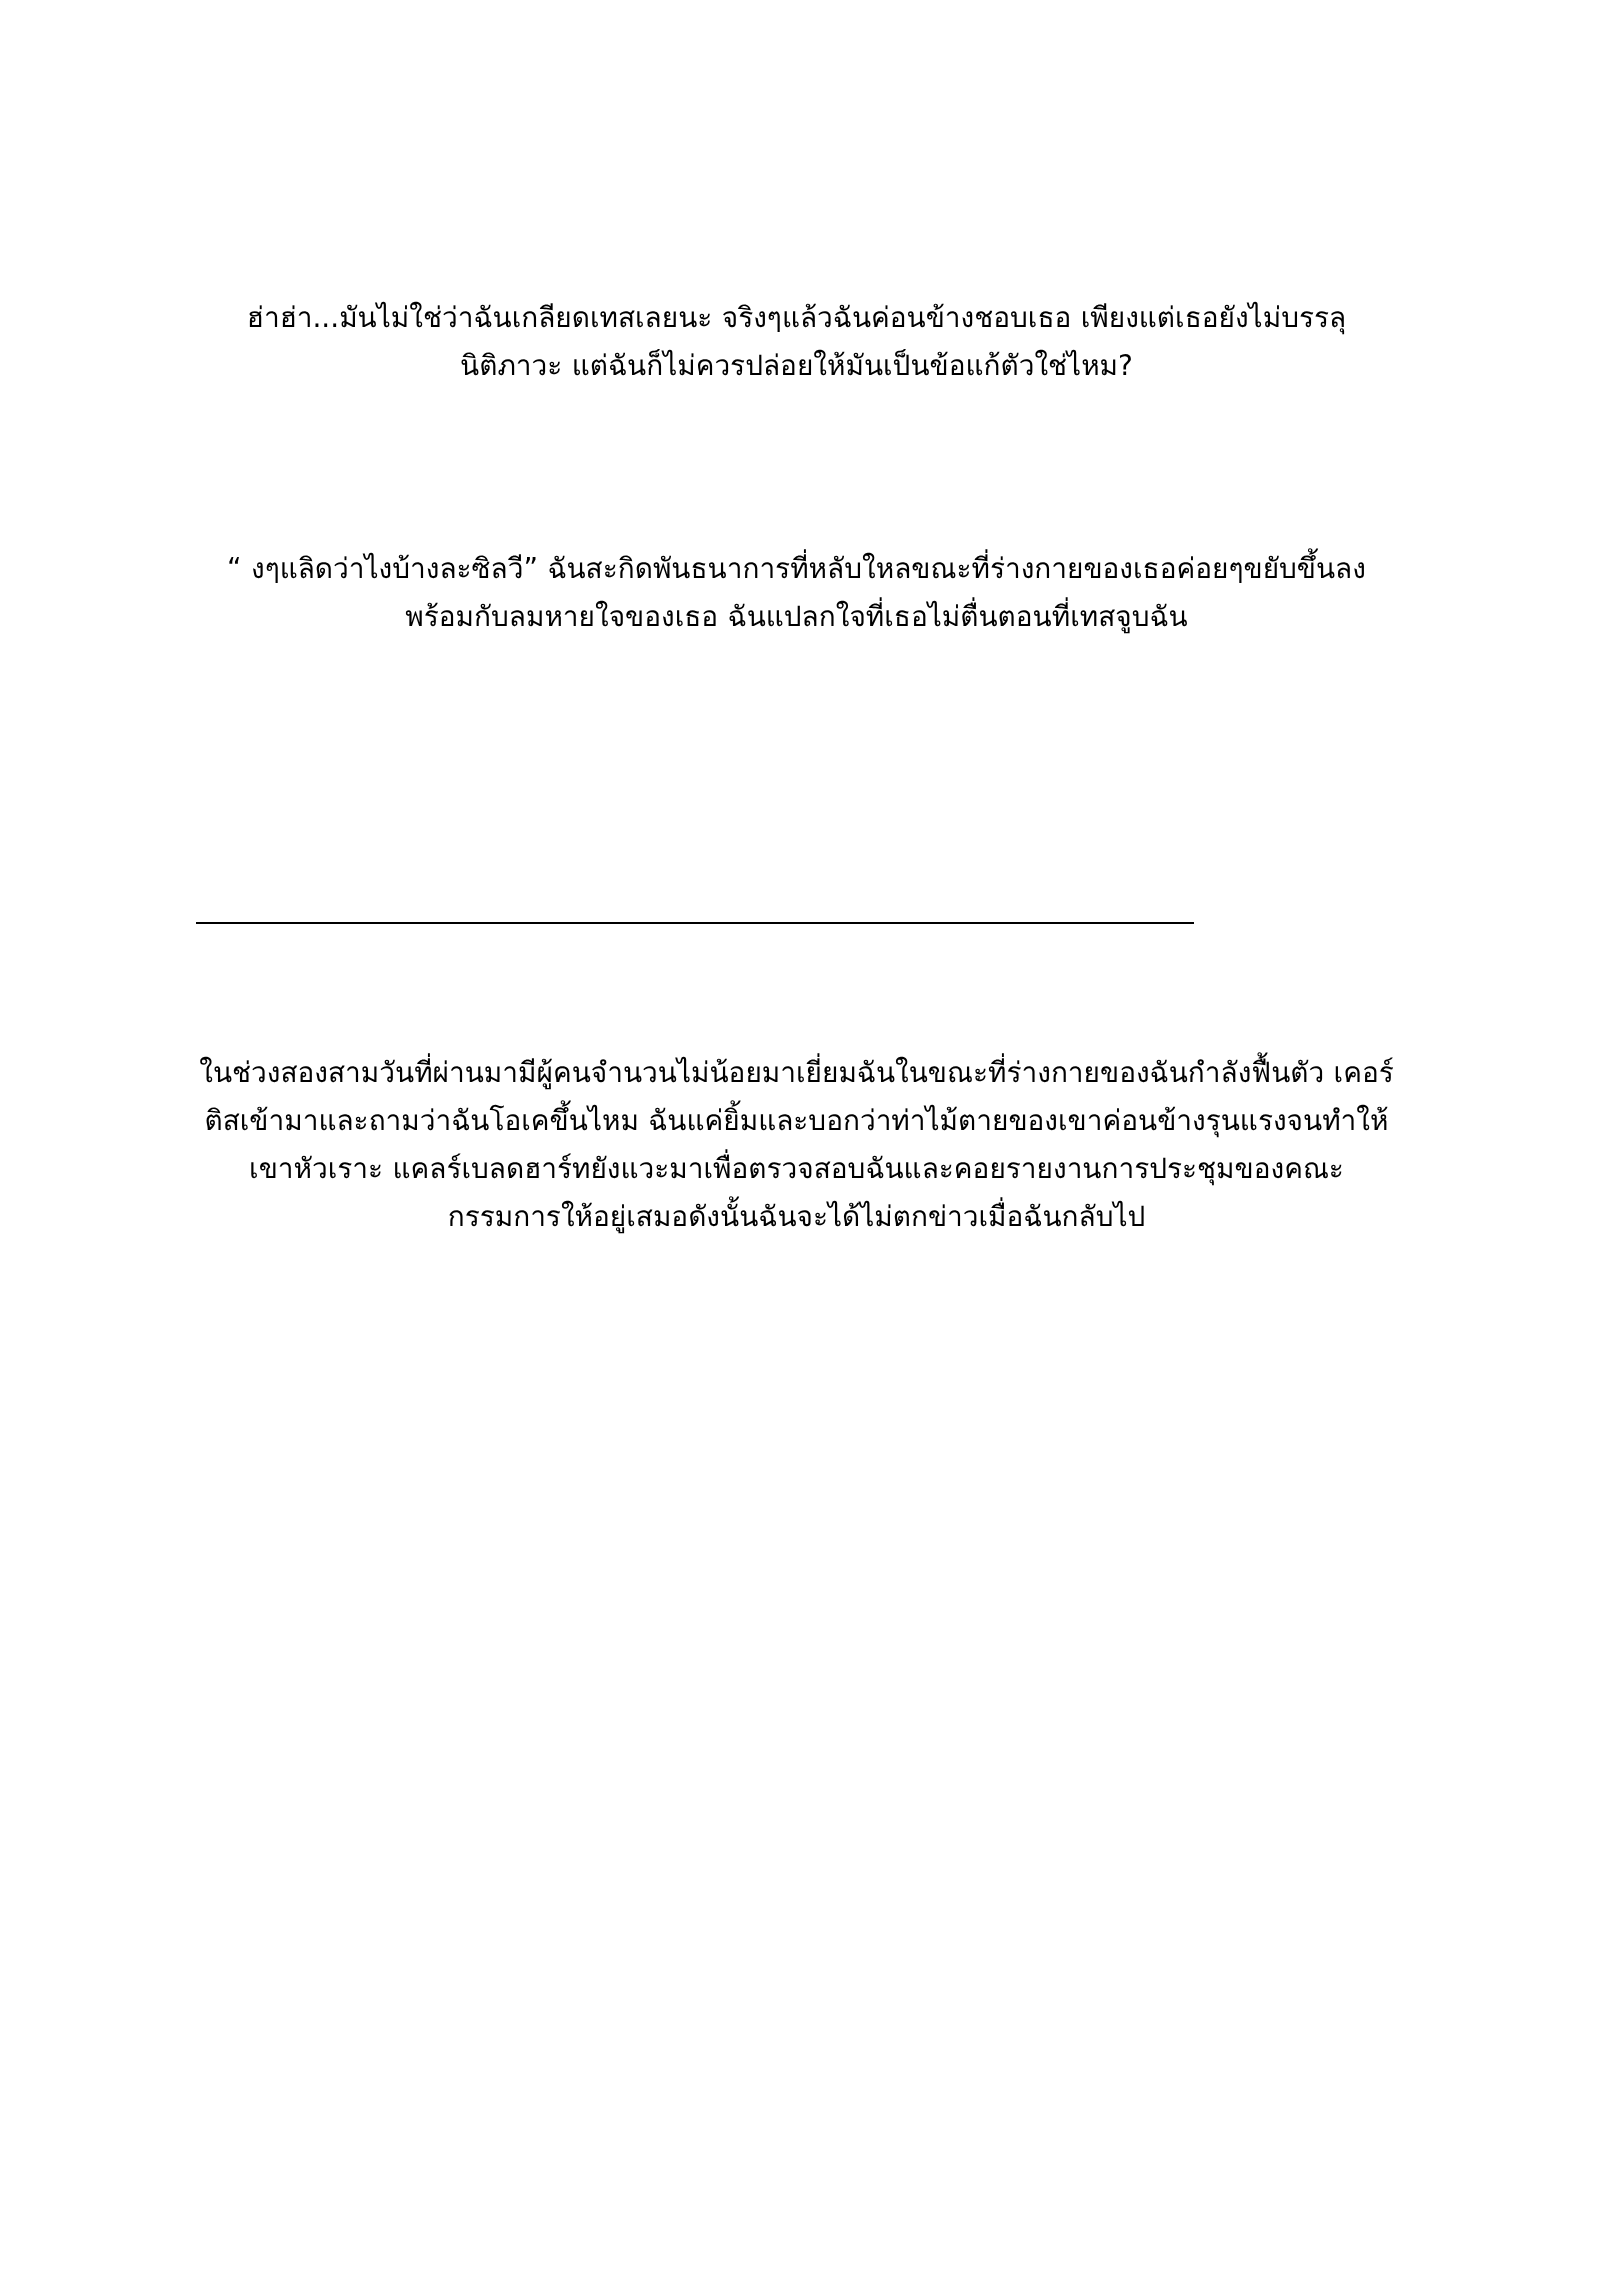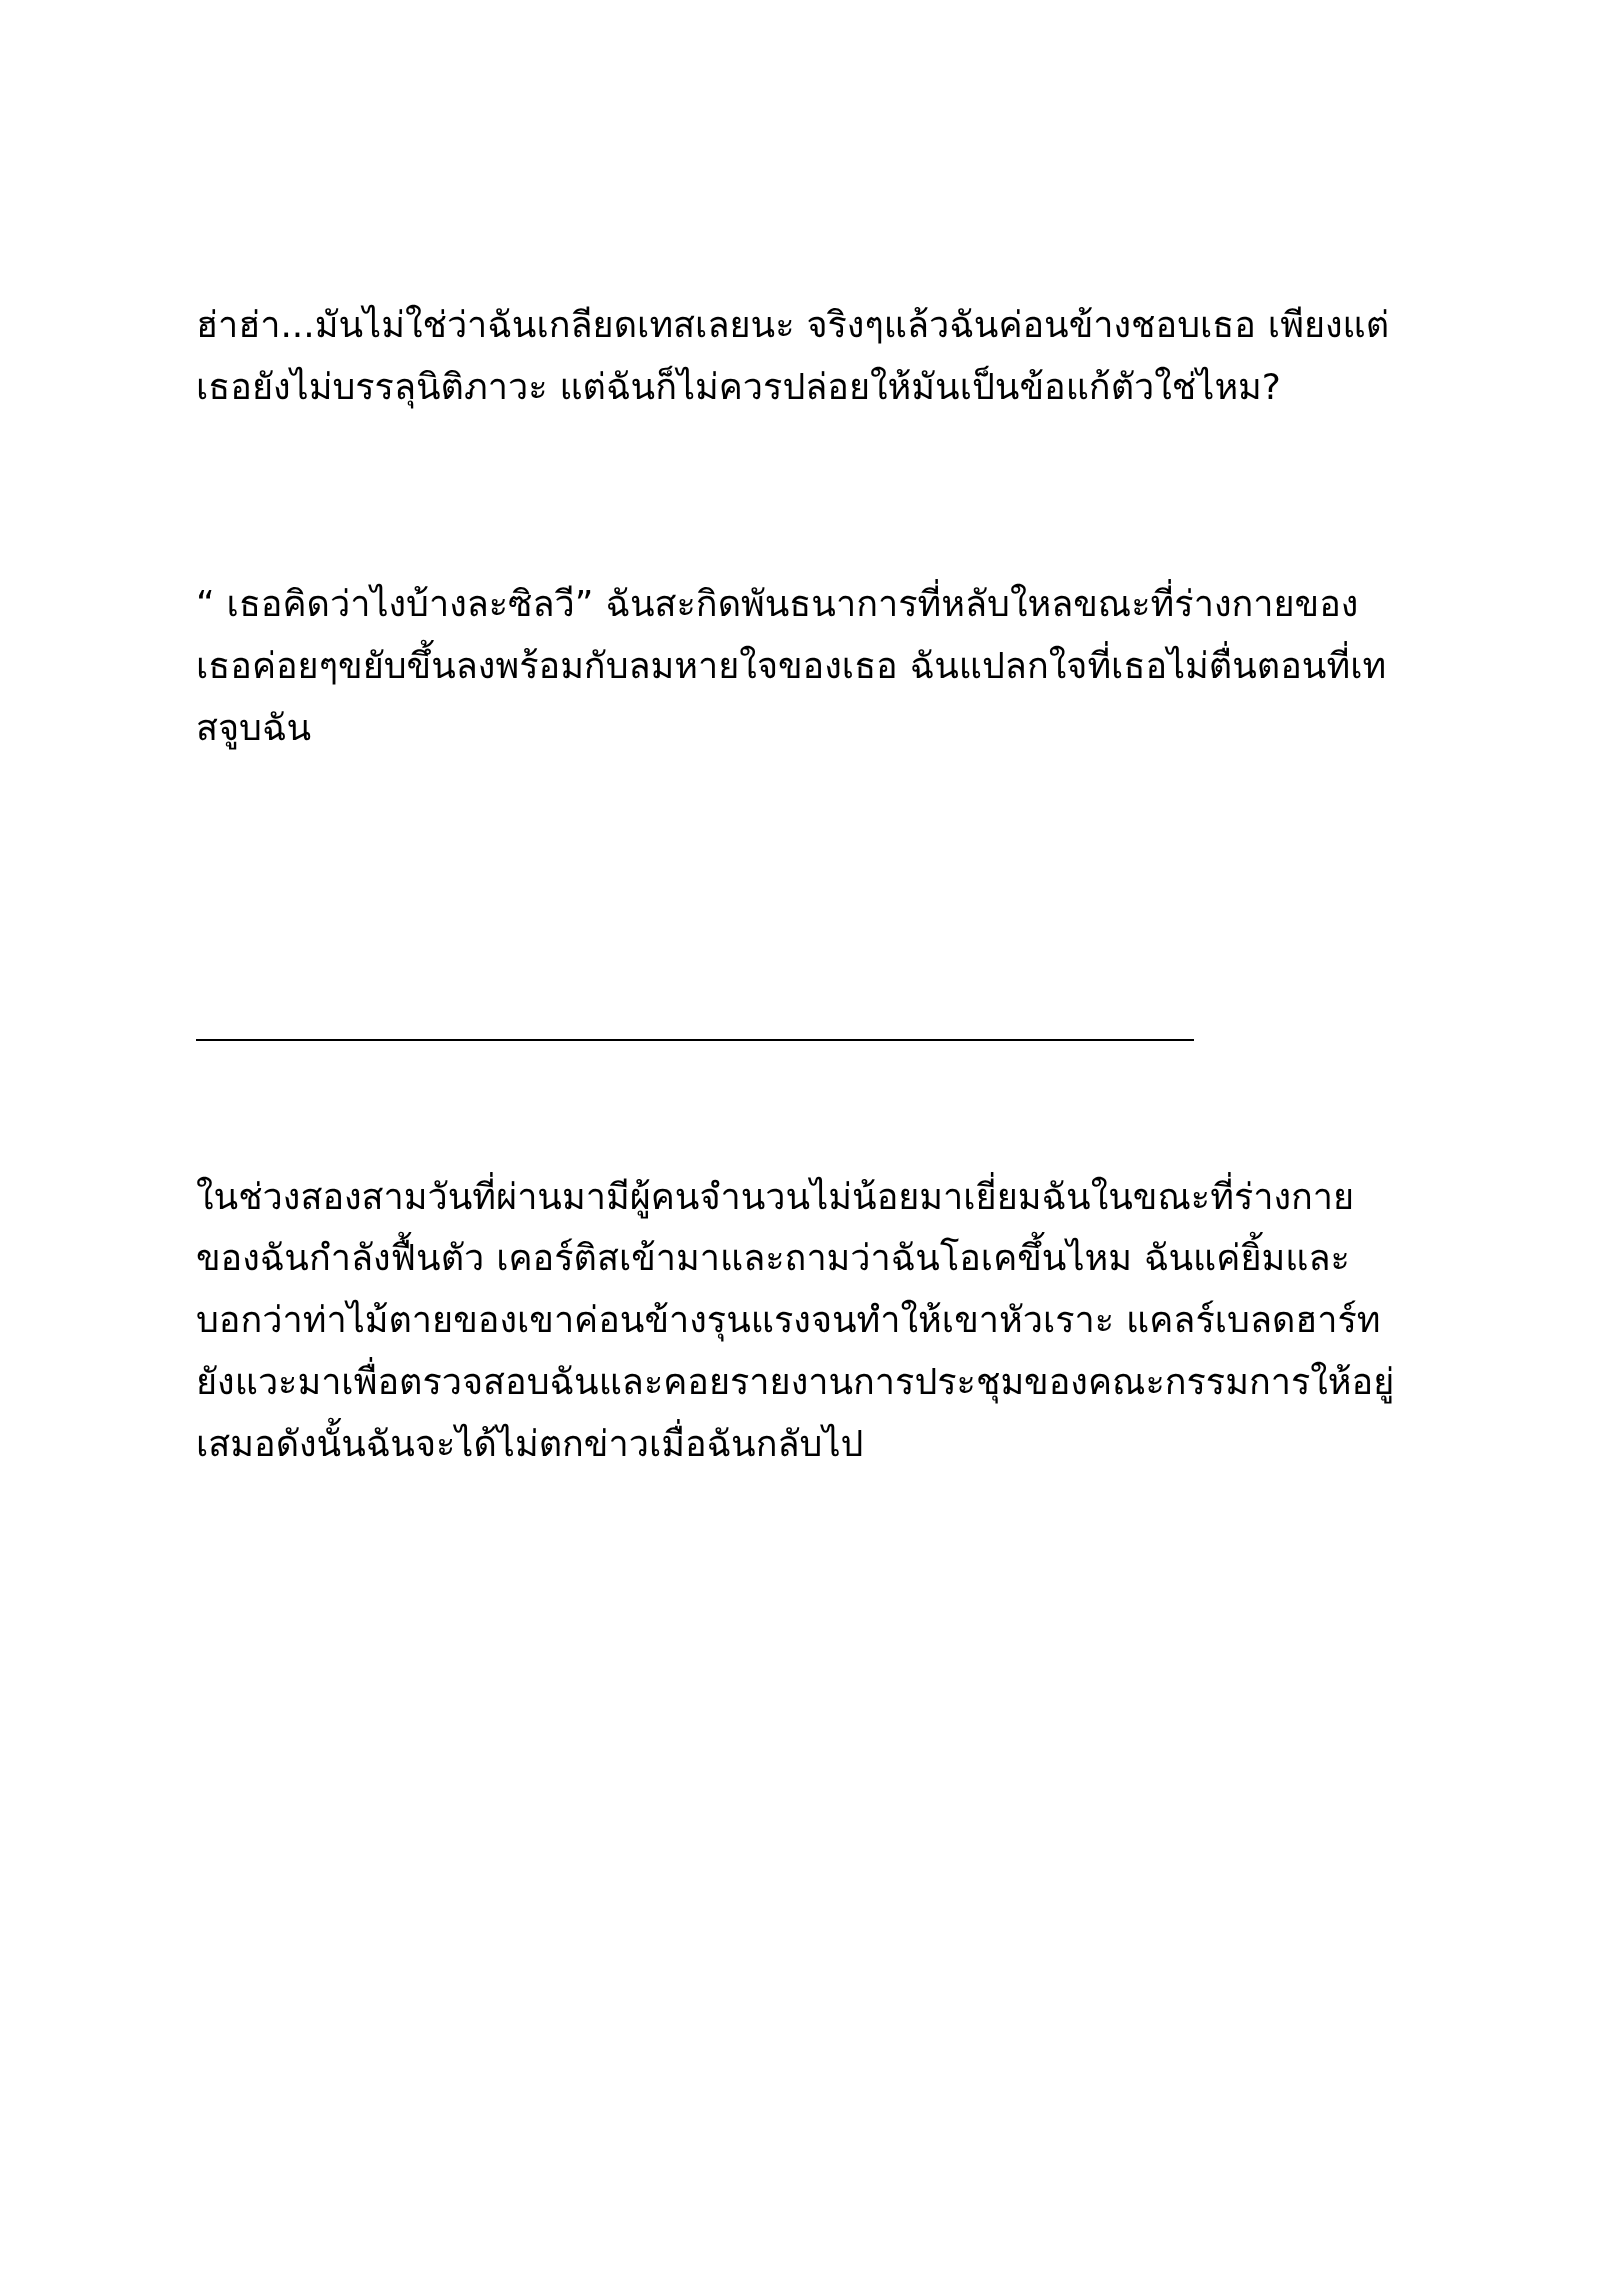--- a/index.html
+++ b/index.html
@@ -19,24 +19,24 @@
     width: 1621px;
     height: 2293px;
     background: #ffffff;
     box-sizing: border-box;
     padding: 294px 225px 0 196px;
   }
   .doc-body {
     width: 1201px;
   }
   .para {
-    font-size: 36px;
+    font-size: 28px;
     line-height: 1.72;
     margin: 0;
-    text-align: left;
+    text-align: center;
     word-spacing: 0.5px;
   }
   .spacer-lg { height: 125px; }
   .spacer-xl { height: 155px; }
   .divider-wrap {
     width: 1201px;
     padding: 0;
     margin: 0;
   }
   .divider {
@@ -48,21 +48,21 @@
 </head>
 <body>
 
 <div class="page">
   <div class="doc-body">
 
     <p class="para">ฮ่าฮ่า...มันไม่ใช่ว่าฉันเกลียดเทสเลยนะ จริงๆแล้วฉันค่อนข้างชอบเธอ เพียงแต่เธอยังไม่บรรลุนิติภาวะ แต่ฉันก็ไม่ควรปล่อยให้มันเป็นข้อแก้ตัวใช่ไหม?</p>
 
     <div class="spacer-xl"></div>
 
-    <p class="para">“ เธอคิดว่าไงบ้างละซิลวี” ฉันสะกิดพันธนาการที่หลับใหลขณะที่ร่างกายของเธอค่อยๆขยับขึ้นลงพร้อมกับลมหายใจของเธอ ฉันแปลกใจที่เธอไม่ตื่นตอนที่เทสจูบฉัน</p>
+    <p class="para">“ งๆแลิดว่าไงบ้างละซิลวี” ฉันสะกิดพันธนาการที่หลับใหลขณะที่ร่างกายของเธอค่อยๆขยับขึ้นลงพร้อมกับลมหายใจของเธอ ฉันแปลกใจที่เธอไม่ตื่นตอนที่เทสจูบฉัน</p>
 
     <div class="spacer-lg"></div>
 
 
     <div class="spacer-xl"></div>
 
     <div class="divider-wrap">
       <div class="divider"></div>
     </div>
 

